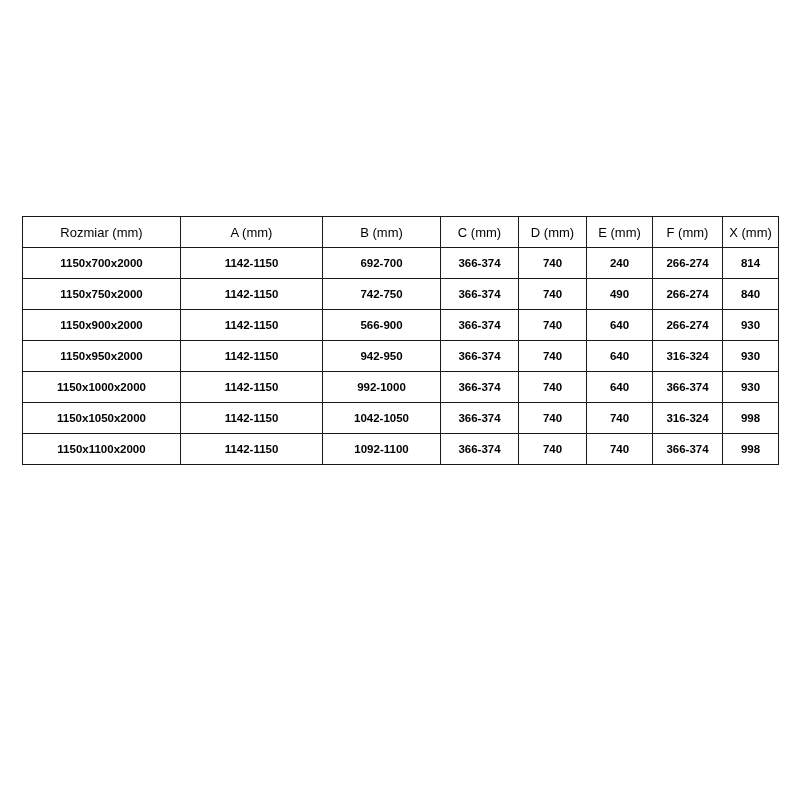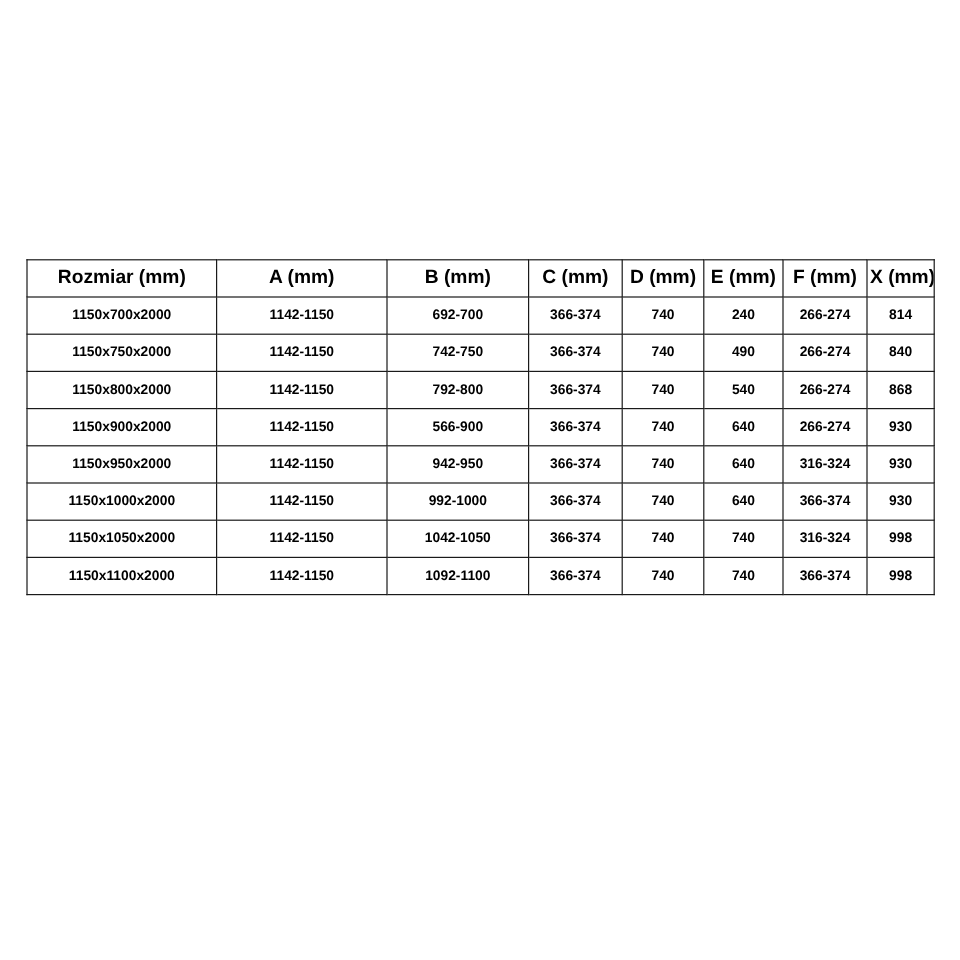--- a/index.html
+++ b/index.html
@@ -32,22 +32,22 @@
     vertical-align: middle;
     height: 30px;
     padding: 0 2px;
     font-size: 11.5px;
     font-weight: bold;
     color: #000000;
     white-space: nowrap;
     overflow: hidden;
   }
   table.spec-table thead th {
-    font-size: 16px;
-    font-weight: bold;
+    font-size: 13px;
+    font-weight: normal;
   }
   
   col.c0 { width: 158px; }
   col.c1 { width: 142px; }
   col.c2 { width: 118px; }
   col.c3 { width: 78px; }
   col.c4 { width: 68px; }
   col.c5 { width: 66px; }
   col.c6 { width: 70px; }
   col.c7 { width: 56px; }
@@ -94,30 +94,20 @@
           <td>1150x750x2000</td>
           <td>1142-1150</td>
           <td>742-750</td>
           <td>366-374</td>
           <td>740</td>
           <td>490</td>
           <td>266-274</td>
           <td>840</td>
         </tr>
         <tr>
-          <td>1150x800x2000</td>
-          <td>1142-1150</td>
-          <td>792-800</td>
-          <td>366-374</td>
-          <td>740</td>
-          <td>540</td>
-          <td>266-274</td>
-          <td>868</td>
-        </tr>
-        <tr>
           <td>1150x900x2000</td>
           <td>1142-1150</td>
           <td>566-900</td>
           <td>366-374</td>
           <td>740</td>
           <td>640</td>
           <td>266-274</td>
           <td>930</td>
         </tr>
         <tr>

